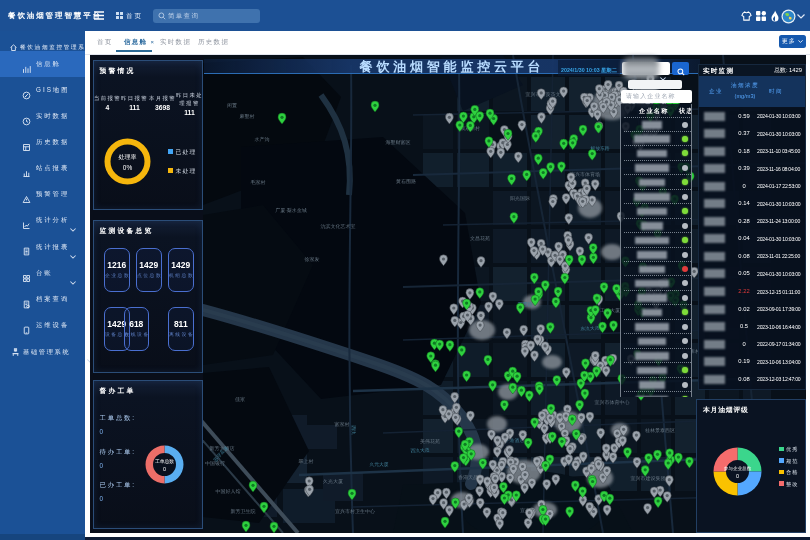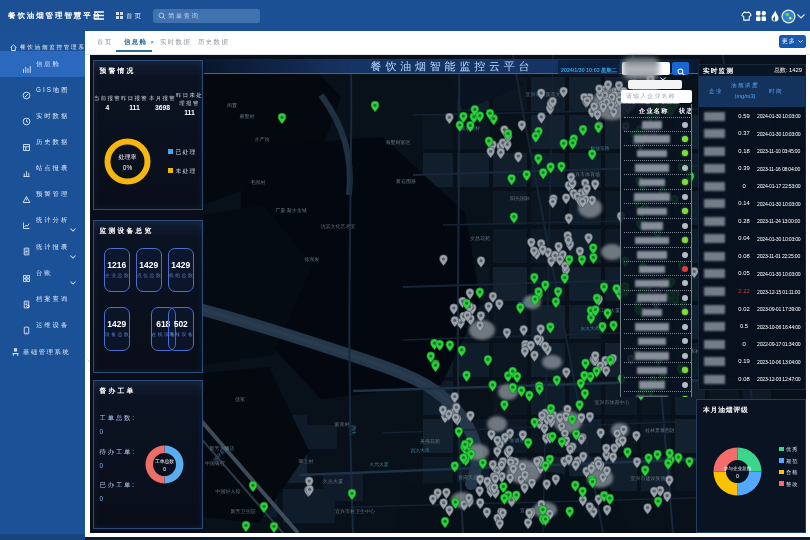--- a/index.html
+++ b/index.html
@@ -33,21 +33,21 @@
 
 #tabs{position:absolute;left:85px;top:31px;width:725px;height:24px;background:#fff;border-bottom:1px solid #e2e6ee}
 .tab{position:absolute;top:0;line-height:21px;font-size:6.5px;color:#8d939e;letter-spacing:1.3px}
 .tab.on{color:#2b6a9e;font-weight:bold}
 #tabul{position:absolute;left:31px;top:18.5px;width:36px;height:2px;background:#2c6a96}
 #more{position:absolute;left:694px;top:3.5px;width:27px;height:13px;background:#1558ad;border-radius:2.5px;color:#fff;font-size:6px;letter-spacing:1px;text-align:center;line-height:13px}
 
 #dash{position:absolute;left:89.5px;top:55px;width:716.5px;height:478px;background:#090e1a}
 #map{position:absolute;left:203px;top:55px}
 #maphead{position:absolute;left:204px;top:59px;width:496px;height:15px;background:linear-gradient(90deg,rgba(13,32,64,0.6),rgba(24,55,106,0.93) 30%,rgba(24,55,106,0.93) 70%,rgba(13,32,64,0.6));border-bottom:1px solid #2b6cb4}
-#maphead .t{position:absolute;left:0;width:100%;text-align:center;line-height:15px;color:#b8dcff;font-weight:normal;font-size:11px;letter-spacing:3.8px}
+#maphead .t{position:absolute;left:0;width:100%;text-align:center;line-height:15px;color:#b8dcff;font-weight:bold;font-size:13px;letter-spacing:3.8px}
 #mdate{position:absolute;left:558px;top:60px;width:62px;height:16px;color:#37a6e8;font-weight:bold;font-size:5.3px;line-height:21px;text-align:center;background:rgba(8,25,50,0.6)}
 
 .pan{position:absolute;left:92.5px;width:110.5px;border:1px solid #2b4d78;background:linear-gradient(180deg,#131f35 0,#0b1322 16px,#090e19 100%);box-shadow:inset 0 0 6px rgba(40,80,140,0.25)}
 .pt{position:absolute;left:6px;top:5px;color:#fff;font-weight:bold;font-size:6.8px;letter-spacing:2.2px}
 #p1{top:59.5px;height:150px}
 .s1l{position:absolute;width:30px;text-align:center;color:#cdd5e1;font-size:5.4px;letter-spacing:1.4px;top:34px}
 .s1v{position:absolute;width:30px;text-align:center;color:#fff;font-weight:bold;font-size:6.8px;top:43.5px}
 .leg{position:absolute;font-size:5.8px;color:#d7dee8;letter-spacing:1.2px}
 .leg i{display:inline-block;width:5px;height:5px;margin-right:3px}
 #p2{top:220px;height:153px}
@@ -972,26 +972,26 @@
         <span class="l">点位总数</span>
       </div>
     <div class="bx" style="left:74.5px;top:27px">
         <span class="n">1429</span>
         <span class="l">机组总数</span>
       </div>
     <div class="bx" style="left:10.5px;top:86px">
         <span class="n">1429</span>
         <span class="l">设备总数</span>
       </div>
-    <div class="bx" style="left:57px;top:86px">
+    <div class="bx" style="left:30px;top:86px">
         <span class="n">618</span>
         <span class="l">在线设备</span>
       </div>
     <div class="bx" style="left:74.5px;top:86px">
-        <span class="n">502</span>
+        <span class="n">811</span>
         <span class="l">离线设备</span>
       </div>
   </div>
 
   <div class="pan" id="p3">
     <span class="pt">督办工单</span>
     <span class="wl" style="top:33px">工单总数:</span>
       <span class="wv" style="top:47px">0</span>
     <span class="wl" style="top:67px">待办工单:</span>
       <span class="wv" style="top:81px">0</span>

